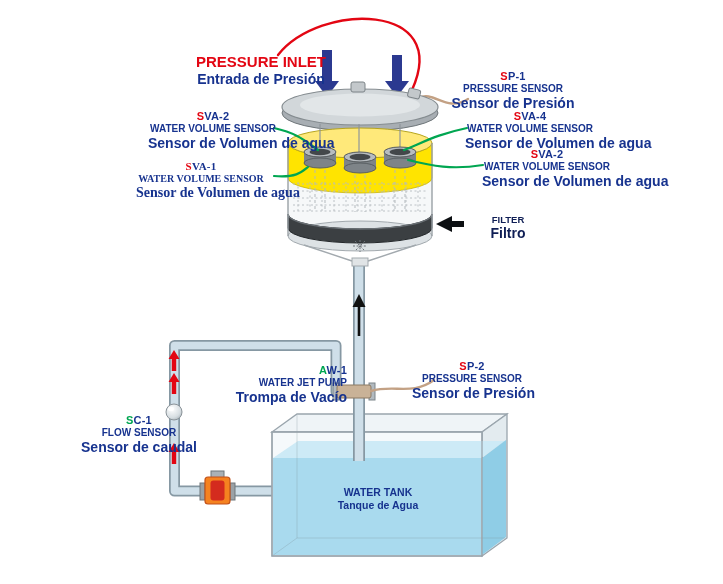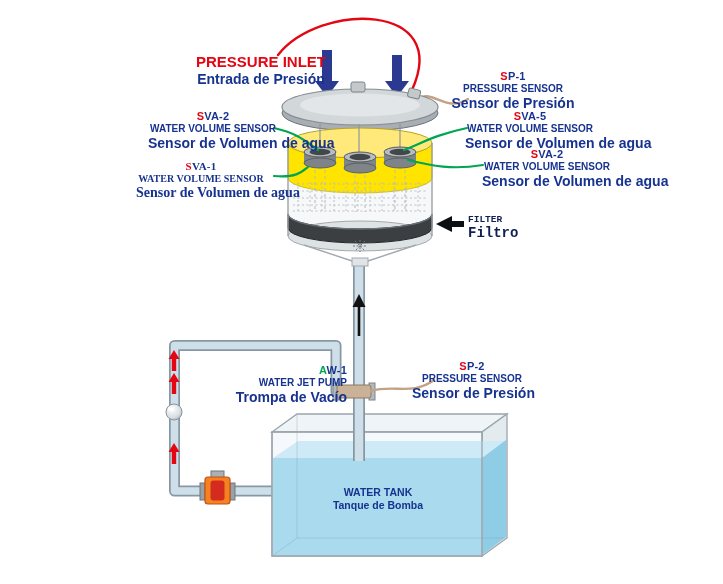--- a/index.html
+++ b/index.html
@@ -7,21 +7,21 @@
   #stage { position:relative; width:723px; height:584px; background:#ffffff; overflow:hidden; }
   #art { position:absolute; left:0; top:0; width:723px; height:584px; }
   .label { position:absolute; text-align:center; font-weight:bold; color:#17338f; line-height:1.2; white-space:nowrap; }
   .label .code { font-size:11px; letter-spacing:.2px; }
   .label .en { font-size:10px; }
   .label .es { font-size:14px; }
   .red-text { color:#e30613; }
   .pfx-red { color:#e30613; }
   .pfx-green { color:#00a651; }
   .pfx-orange { color:#f7941d; }
-  .filter-label { color:#0f1e55; text-align:left;font-family:Liberation Mono, monospace; }
+  .filter-label { color:#0f1e55; text-align:center; }
   .tank-label .en, .tank-label .es { font-size:10.5px; }
 </style>
 </head>
 <body>
 
 <div id="stage">
 
   <svg id="art" viewBox="0 0 723 584">
     <defs>
       <radialGradient id="gradSphere" cx="38%" cy="32%" r="75%">
@@ -207,21 +207,21 @@
     <div class="es">Sensor de Presión</div>
   </div>
 
   <div class="label" style="left:148px; top:110px; width:130px;">
     <div class="code"><span class="pfx-red">S</span><span>VA-2</span></div>
     <div class="en">WATER VOLUME SENSOR</div>
     <div class="es">Sensor de Volumen de agua</div>
   </div>
 
   <div class="label" style="left:465px; top:110px; width:130px;">
-    <div class="code"><span class="pfx-red">S</span><span>VA-5</span></div>
+    <div class="code"><span class="pfx-red">S</span><span>VA-4</span></div>
     <div class="en">WATER VOLUME SENSOR</div>
     <div class="es">Sensor de Volumen de agua</div>
   </div>
 
   <div class="label" style="left:482px; top:148px; width:130px;">
     <div class="code"><span class="pfx-red">S</span><span>VA-2</span></div>
     <div class="en">WATER VOLUME SENSOR</div>
     <div class="es">Sensor de Volumen de agua</div>
   </div>
 
@@ -241,20 +241,25 @@
     <div class="en">WATER JET PUMP</div>
     <div class="es">Trompa de Vacío</div>
   </div>
 
   <div class="label" style="left:412px; top:360px; width:120px;">
     <div class="code"><span class="pfx-red">S</span><span>P-2</span></div>
     <div class="en">PRESSURE SENSOR</div>
     <div class="es">Sensor de Presión</div>
   </div>
 
+  <div class="label" style="left:80px; top:414px; width:118px;">
+    <div class="code"><span class="pfx-green">S</span><span>C-1</span></div>
+    <div class="en">FLOW SENSOR</div>
+    <div class="es">Sensor de caudal</div>
+  </div>
 
 
   <div class="label tank-label" style="left:299px; top:486px; width:158px;">
     <div class="en">WATER TANK</div>
-    <div class="es">Tanque de Bomba</div>
+    <div class="es">Tanque de Agua</div>
   </div>
 
 </div>
 
 </body></html>

